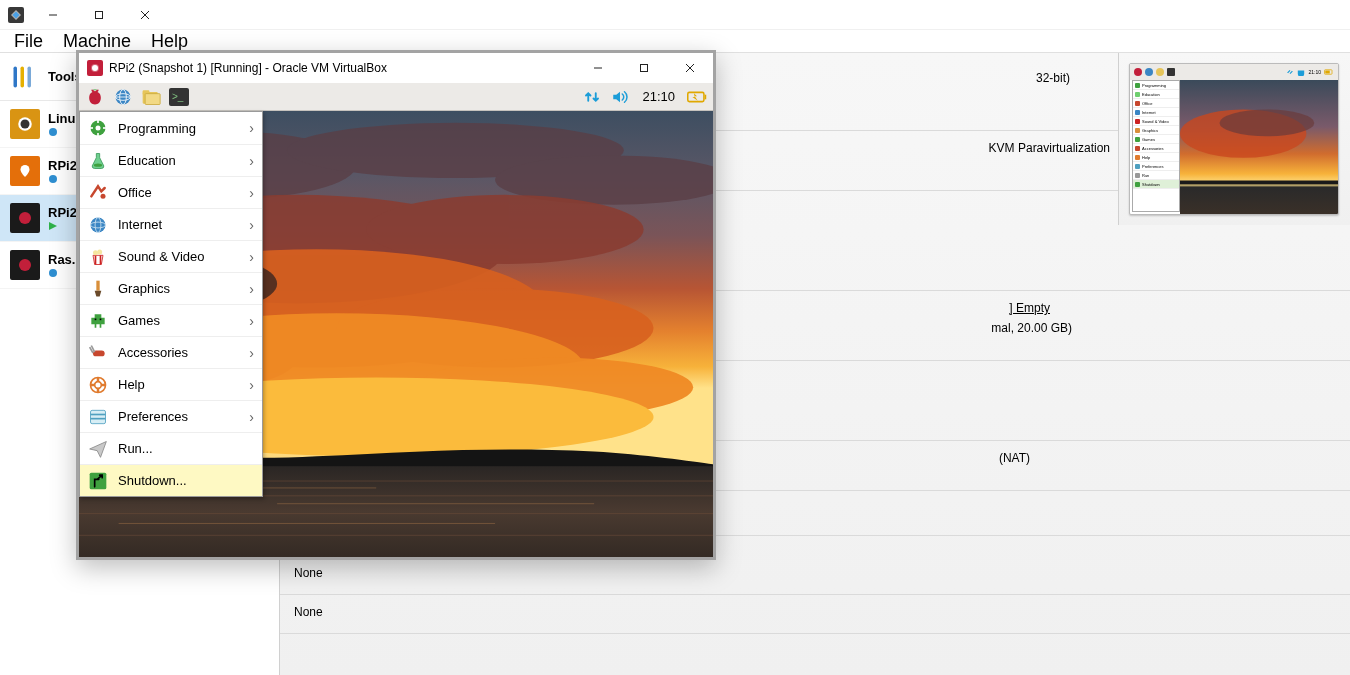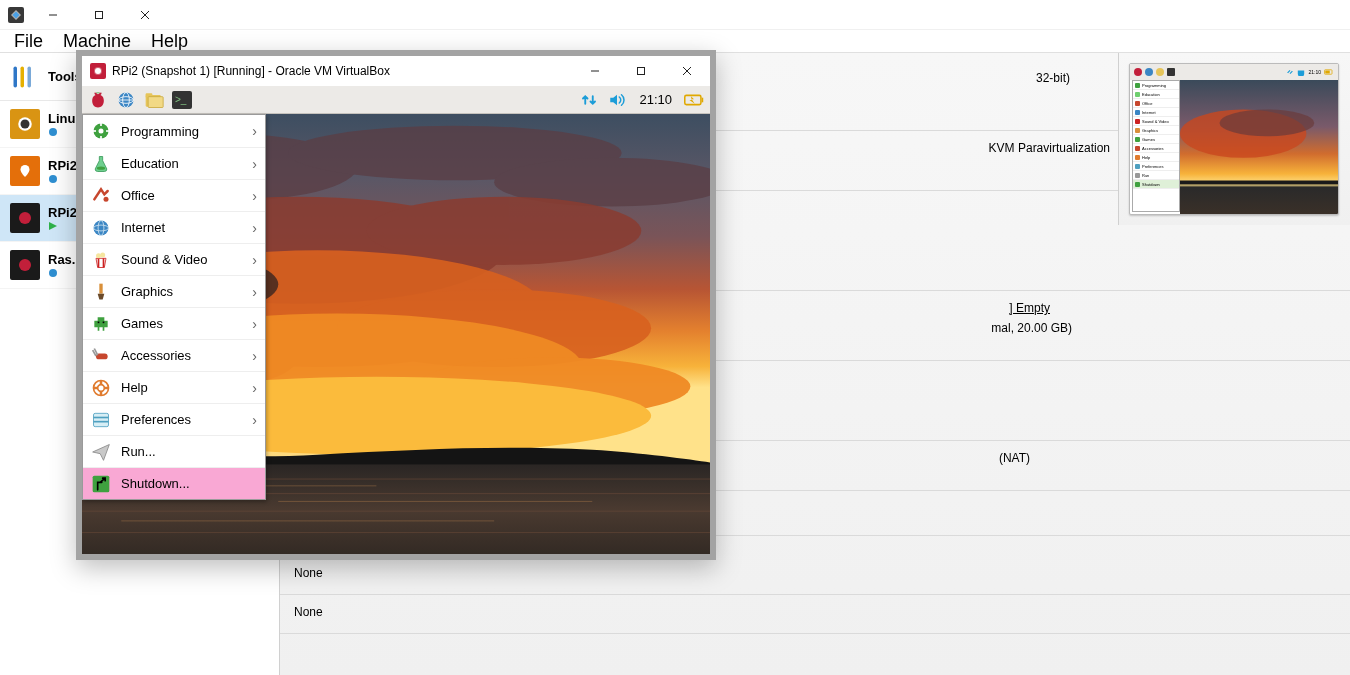--- a/index.html
+++ b/index.html
@@ -47,21 +47,21 @@
   .preview-thumb { width:210px; height:152px; border:1px solid #bbb; background:#fff; border-radius:2px; box-shadow:0 1px 2px rgba(0,0,0,.2); position:relative; overflow:hidden;}
   .pt-bar { height:16px; background:#eceae7; display:flex; align-items:center; padding:0 4px; gap:3px;}
   .pt-bar .dot{width:8px;height:8px;border-radius:50%;}
   .pt-menu { position:absolute; left:2px; top:16px; bottom:2px; width:48px; background:#fff; border:1px solid #aaa; font-size:4px; display:flex; flex-direction:column;}
   .pt-menu div{height:9px; border-bottom:1px solid #eee; display:flex; align-items:center; padding-left:2px; gap:2px;}
   .pt-menu div .mi{width:5px;height:5px;border-radius:1px;}
   .pt-wall { position:absolute; left:50px; right:0; top:16px; bottom:0; }
   .sunset-small { width:100%; height:100%; }
 
   
-  .vm-window { position: absolute; left: 76px; top: 50px; width: 640px; height: 510px; background: #fff; border: 6px solid #a3a3a3; box-shadow: 0 8px 24px rgba(0,0,0,.25); display:flex; flex-direction:column;}
+  .vm-window { position: absolute; left: 76px; top: 50px; width: 640px; height: 510px; background: #fff; border: 3px solid #a3a3a3; box-shadow: 0 8px 24px rgba(0,0,0,.25); display:flex; flex-direction:column;}
   .vmw-title { height: 30px; display: flex; align-items: center; padding: 0 0 0 8px; font-size: 12px; background:#fff;}
   .vmw-title .t { flex:1; color:#000; }
   .vmw-title .tico { width:16px; height:16px; margin-right:6px; background:#c21f3a; border-radius:2px; display:flex;align-items:center;justify-content:center;}
   .vmw-controls { display:flex; }
   .vmw-body { flex:1; position:relative; background:#222; overflow:hidden;}
 
   
   .rpi-bar { position:absolute; left:0; right:0; top:0; height:28px; background:#eceae7; display:flex; align-items:center; padding:0 6px; gap:8px; font-size:12px; border-bottom:1px solid #c5c2bd;}
   .rpi-bar .spacer { flex:1; }
   .rpi-bar .ico { width:20px; height:20px; display:flex; align-items:center; justify-content:center;}
@@ -73,21 +73,21 @@
   .wallpaper { position:absolute; left:0; right:0; top:28px; bottom:0; }
   .wallpaper svg { width:100%; height:100%; display:block;}
 
   
   .start-menu { position:absolute; left:0; top:28px; width:184px; background:#fff; border:1px solid #9a9a9a; box-shadow:1px 2px 4px rgba(0,0,0,.3); font-size:13px; color:#000;}
   .sm-item { height:32px; display:flex; align-items:center; padding:0 8px; gap:10px; border-top:1px solid #eee;}
   .sm-item:first-child{border-top:none;}
   .sm-item .mi { width:20px; height:20px; display:flex; align-items:center; justify-content:center;}
   .sm-item .lbl { flex:1; }
   .sm-item .arr { color:#666; font-size:14px; }
-  .sm-item.shutdown { background:#f9a8d4;}
+  .sm-item.shutdown { background:#fef9c3;}
 </style>
 </head>
 <body>
 
 <div class="vbm">
   <div class="vbm-titlebar">
     <span class="vbm-title-icon">
       <svg viewBox="0 0 24 24">
           <polygon points="12,2 22,12 12,22 2,12" fill="#fff" opacity=".6"></polygon>
           <polygon points="12,5 19,12 12,19 5,12" fill="#4aa0e6"></polygon>

